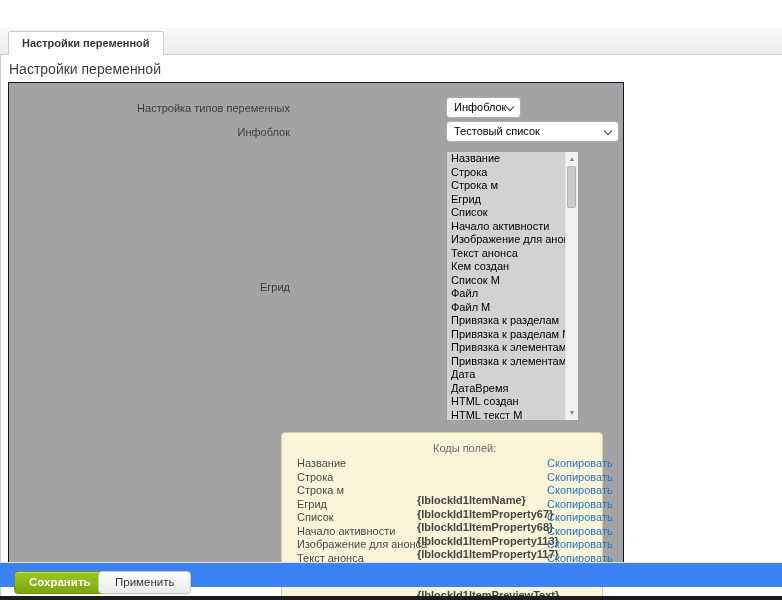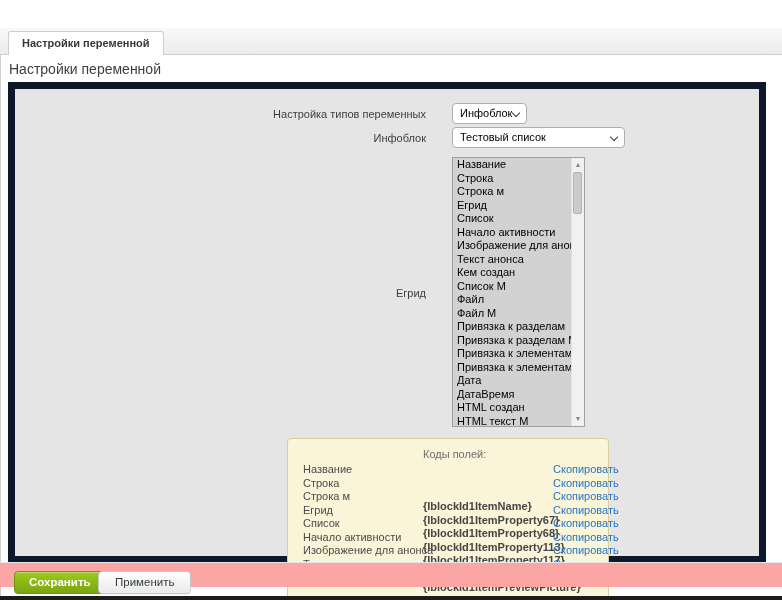--- a/index.html
+++ b/index.html
@@ -23,22 +23,22 @@
   .strip-line { position:absolute; left:0; top:54px; width:782px; height:1px; background:#c9cfd2; }
   .tab-active {
     position:absolute; left:8px; top:31px; height:24px; line-height:23px;
     padding:0 13px; background:#fff; border:1px solid #c9cfd2; border-bottom:none;
     border-radius:3px 3px 0 0; font-weight:bold; color:#32383c; z-index:2; cursor:pointer;
   }
   .page-left-edge { position:absolute; left:0; top:55px; width:1px; height:541px; background:#cfcfcf; }
   
   .section-heading { position:absolute; left:9px; top:61px; font-size:14px; color:#3e3e3e; }
   .content-box {
-    position:absolute; left:8px; top:82px; width:758px; height:481px;
-    background:#e5e5e5; border:7px solid #0f172a;
+    position:absolute; left:8px; top:82px; width:616px; height:481px;
+    background:#a3a3a3; border:1px solid #0f172a;
   }
   
   .row-label { position:absolute; right:333px; color:#383e42; white-space:nowrap; }
   .lbl-type  { top:19px; }
   .lbl-iblock{ top:43px; }
   .lbl-fields{ top:198px; }
   .select {
     position:absolute; left:437px; height:21px; background:#fff;
     border:1px solid #a9afb3; border-radius:4px; line-height:19px;
     padding:0 20px 0 7px; color:#000; cursor:pointer; white-space:nowrap;
@@ -69,30 +69,30 @@
   .lb-arrow-down { bottom:1px; }
   .lb-thumb {
     position:absolute; top:14px; left:1px; width:9px; height:42px;
     background:#cbcbcb; border:1px solid #b3b3b3; border-radius:2px; cursor:pointer;
   }
   
   .codes-box {
     position:absolute; left:272px; top:349px; width:322px; height:200px;
     background:#faf5d8; border:1px solid #d9cf9e; border-radius:4px;
   }
-  .codes-header { position:absolute; left:135px; top:9px; color:#6d6d6d; }
+  .codes-header { position:absolute; left:151px; top:9px; color:#6d6d6d; }
   .codes-rows { position:absolute; left:0; top:24px; width:100%; }
   .code-row { position:relative; height:13.5px; line-height:13.5px; }
   .code-field { position:absolute; left:15px; color:#4a4a4a; white-space:nowrap; }
   .code-value { position:absolute; left:135px; font-weight:bold; color:#454545; white-space:nowrap;margin-top:37px; }
   .code-copy { position:absolute; left:253px; color:#2675c5; cursor:pointer; white-space:nowrap;margin-left:12px; }
   
   .footer-bar {
     position:absolute; left:0; top:562px; width:782px; height:25px;
-    background:#fca5a5; border-top:1px solid #e3e6e8; z-index:5;
+    background:#3b82f6; border-top:1px solid #e3e6e8; z-index:5;
   }
   .btn {
     position:absolute; top:8px; height:23px; line-height:21px; border-radius:4px;
     font-size:11.5px; cursor:pointer; text-align:center;
   }
   .btn-save {
     left:14px; padding:0 14px; color:#fff; font-weight:bold;
     background:linear-gradient(#9ccb1f,#7ba50e); border:1px solid #6c940b;
     box-shadow:inset 0 1px 0 rgba(255,255,255,.35);
   }

